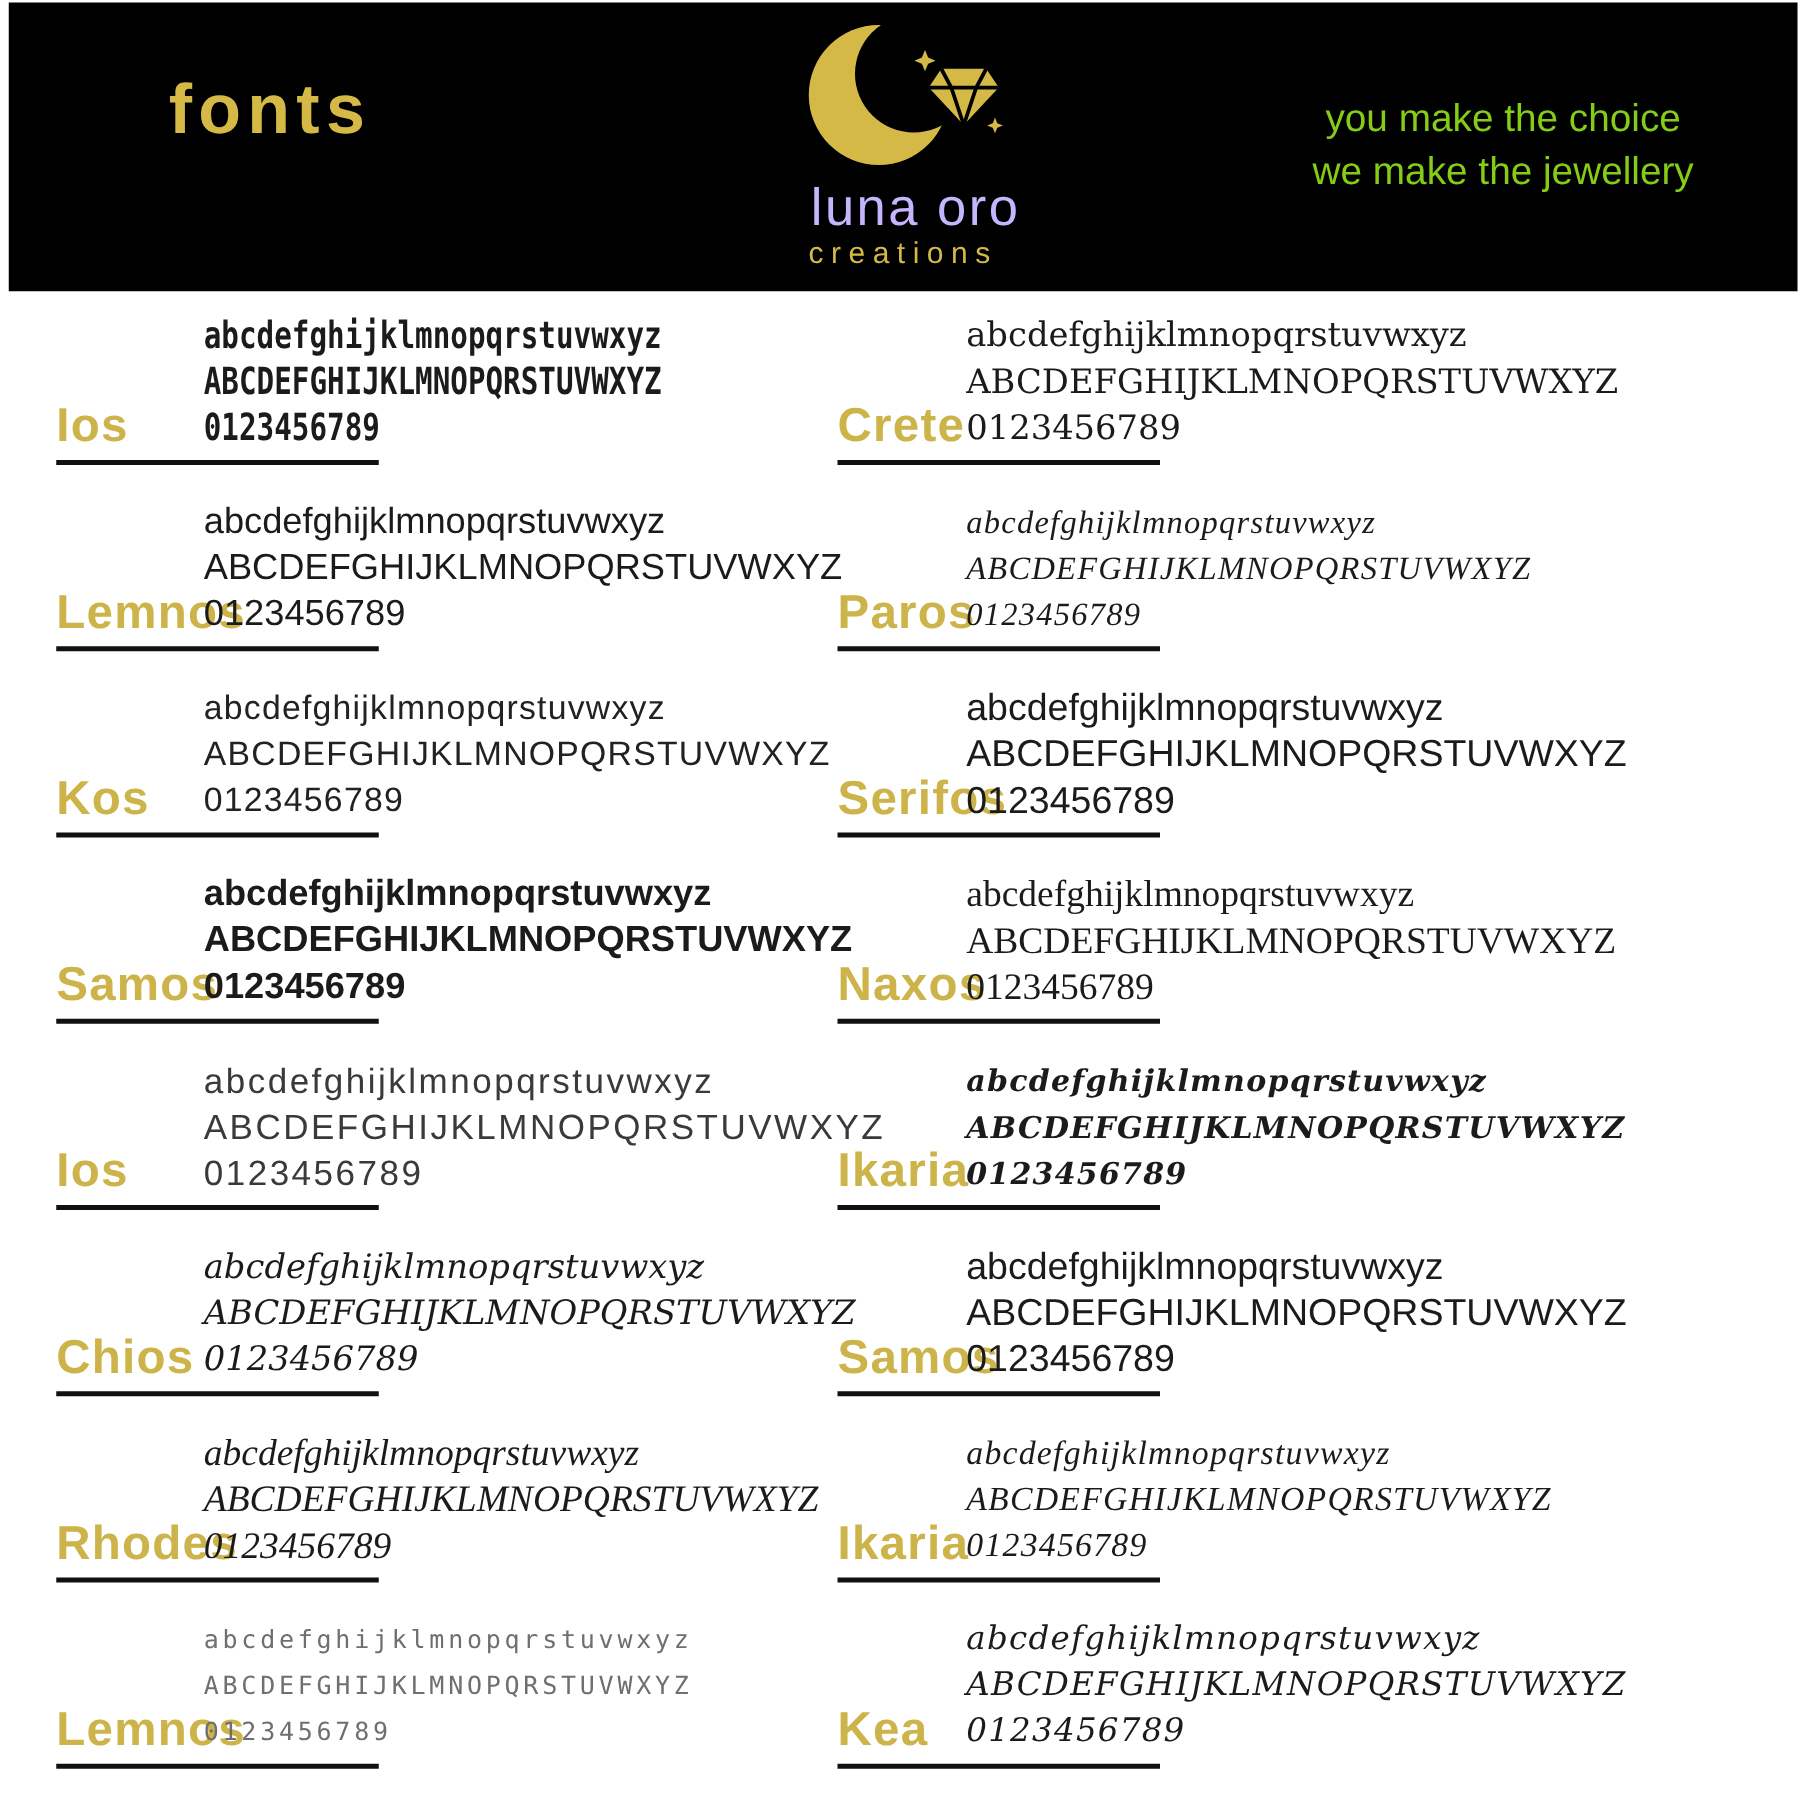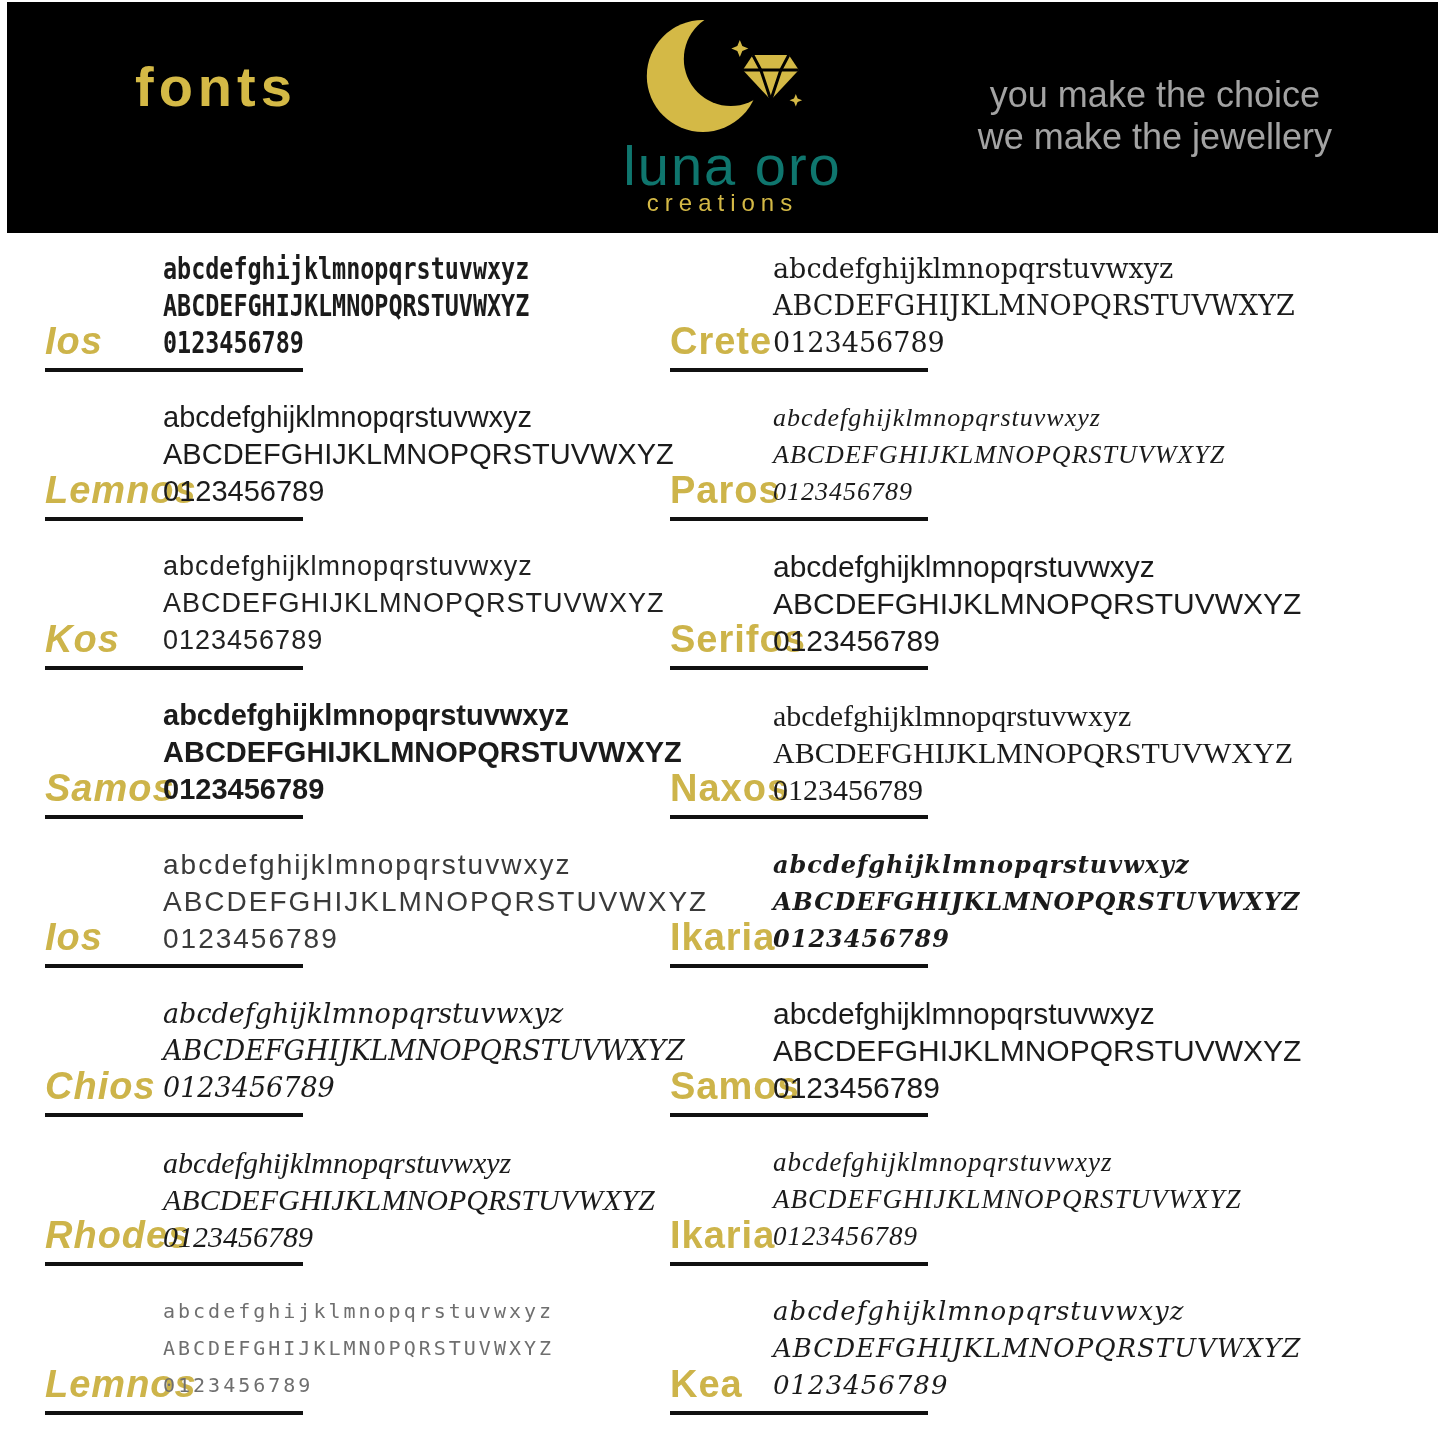--- a/index.html
+++ b/index.html
@@ -6,31 +6,31 @@
   .page{position:relative;width:1445px;height:1445px;background:#fff;overflow:hidden;
         font-family:"Liberation Sans",sans-serif;color:#1b1b1b;}
 
   
   .header{position:absolute;left:7px;top:2px;width:1431px;height:231px;background:#000;}
   .brand-title{position:absolute;left:128px;top:52px;font-size:56px;font-weight:700;
                letter-spacing:5px;color:#d4b946;}
   .logo-block{position:absolute;left:50%;top:10px;transform:translateX(-50%);
               display:flex;flex-direction:column;align-items:center;}
   .logo-svg{display:block;}
-  .brand-name{font-size:56px;letter-spacing:2px;color:#0f766e;line-height:44px;margin-top:-6px;margin-left:20px;}
+  .brand-name{font-size:42px;letter-spacing:2px;color:#c4b5fd;line-height:44px;margin-top:-6px;margin-left:20px;}
   .brand-sub{font-size:24px;letter-spacing:6px;color:#d4b946;line-height:30px;}
-  .tagline{position:absolute;right:106px;top:72px;text-align:center;color:#a3a3a3;
-           font-size:36px;line-height:42px;font-weight:500;}
+  .tagline{position:absolute;right:83px;top:72px;text-align:center;color:#84cc16;
+           font-size:31px;line-height:42px;font-weight:500;}
 
   
   .list{position:absolute;left:45px;top:223px;display:grid;grid-template-columns:625px auto;}
   .col{display:flex;flex-direction:column;}
   .font-entry{height:149px;display:flex;flex-direction:column;justify-content:flex-end;}
   .entry-row{display:flex;align-items:flex-end;}
-  .col-left .font-name{width:118px;font-style:italic;}
+  .col-left .font-name{width:118px;}
   .col-right .font-name{width:103px;}
   .font-name{font-size:38px;font-weight:700;color:#cdb44a;letter-spacing:1px;
              line-height:38px;padding-bottom:1px;flex:none;}
   .sample .line{line-height:37px;white-space:nowrap;}
   .rule{height:4px;background:#111;width:258px;margin-top:7px;flex:none;}
 
   
   .style-condensed-bold{font-family:"DejaVu Sans Mono",monospace;font-weight:700;font-size:30px;
                         transform:scaleX(.78);transform-origin:left bottom;}
   .style-rounded-sans{font-family:"Liberation Sans",sans-serif;font-size:29px;}

